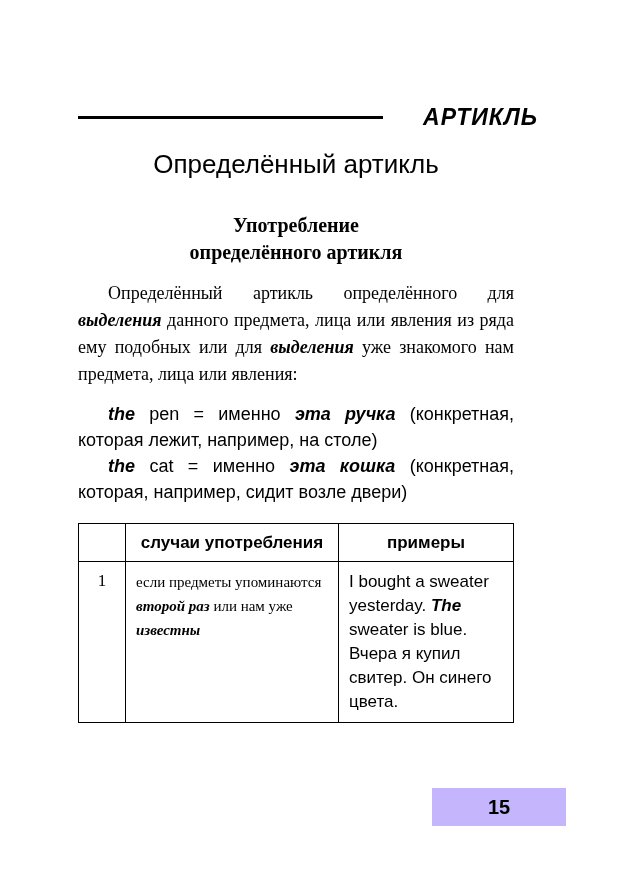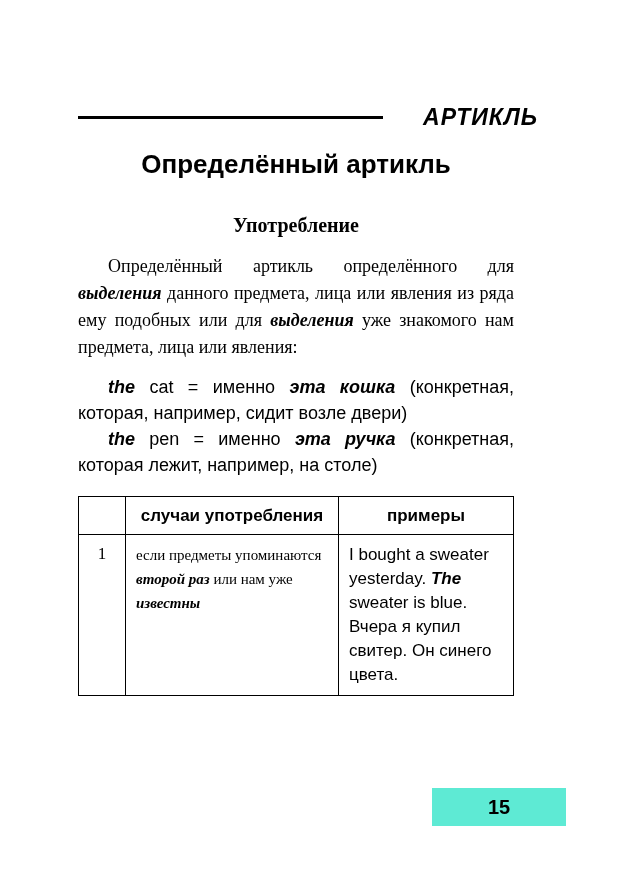--- a/index.html
+++ b/index.html
@@ -36,21 +36,21 @@
     font-style: italic;
     font-size: 23px;
     letter-spacing: 1px;
     white-space: nowrap;
     transform: translateX(24px);
   }
   
   .page-title {
     margin: 18px 0 0 0;
     font-family: "Liberation Sans", sans-serif;
-    font-weight: bold;
+    font-weight: normal;
     font-size: 26px;
     text-align: center;
   }
   .section-subtitle {
     margin: 32px 0 0 0;
     font-family: "Liberation Serif", serif;
     font-weight: bold;
     font-size: 20px;
     line-height: 27px;
     text-align: center;
@@ -110,21 +110,21 @@
     padding: 8px 10px;
   }
   b { font-weight: bold; font-style: italic; }
   
   .page-number-box {
     position: absolute;
     top: 788px;
     right: 54px;
     width: 134px;
     height: 38px;
-    background: #5eead4;
+    background: #c4b5fd;
     display: flex;
     align-items: center;
     justify-content: center;
   }
   .page-number {
     font-family: "Liberation Sans", sans-serif;
     font-weight: bold;
     font-size: 20px;
   }
 </style>
@@ -136,27 +136,28 @@
 
     <div class="running-head">
       <div class="head-rule"></div>
       <div class="running-title">АРТИКЛЬ</div>
     </div>
 
     <h1 class="page-title">Определённый артикль</h1>
 
     <h2 class="section-subtitle">
       <span>Употребление</span><br>
+      <span>определённого артикля</span>
     </h2>
 
     <p class="body-par"><span>Определённый артикль определённого для </span><b>выделения</b><span> данного предмета, лица или явления из ряда ему подобных или для </span><b>выделения</b><span> уже знакомого нам предмета, лица или явления:</span></p>
 
     <div class="example-block">
+      <p class="example-par"><b>the</b><span> pen = именно </span><b>эта ручка</b><span> (конкретная, которая лежит, например, на столе)</span></p>
       <p class="example-par"><b>the</b><span> cat = именно </span><b>эта кошка</b><span> (конкретная, которая, например, сидит возле двери)</span></p>
-      <p class="example-par"><b>the</b><span> pen = именно </span><b>эта ручка</b><span> (конкретная, которая лежит, например, на столе)</span></p>
     </div>
 
     <table class="usage">
       <thead>
         <tr>
           <th class="num-head"></th>
           <th>случаи употребления</th>
           <th>примеры</th>
         </tr>
       </thead>

